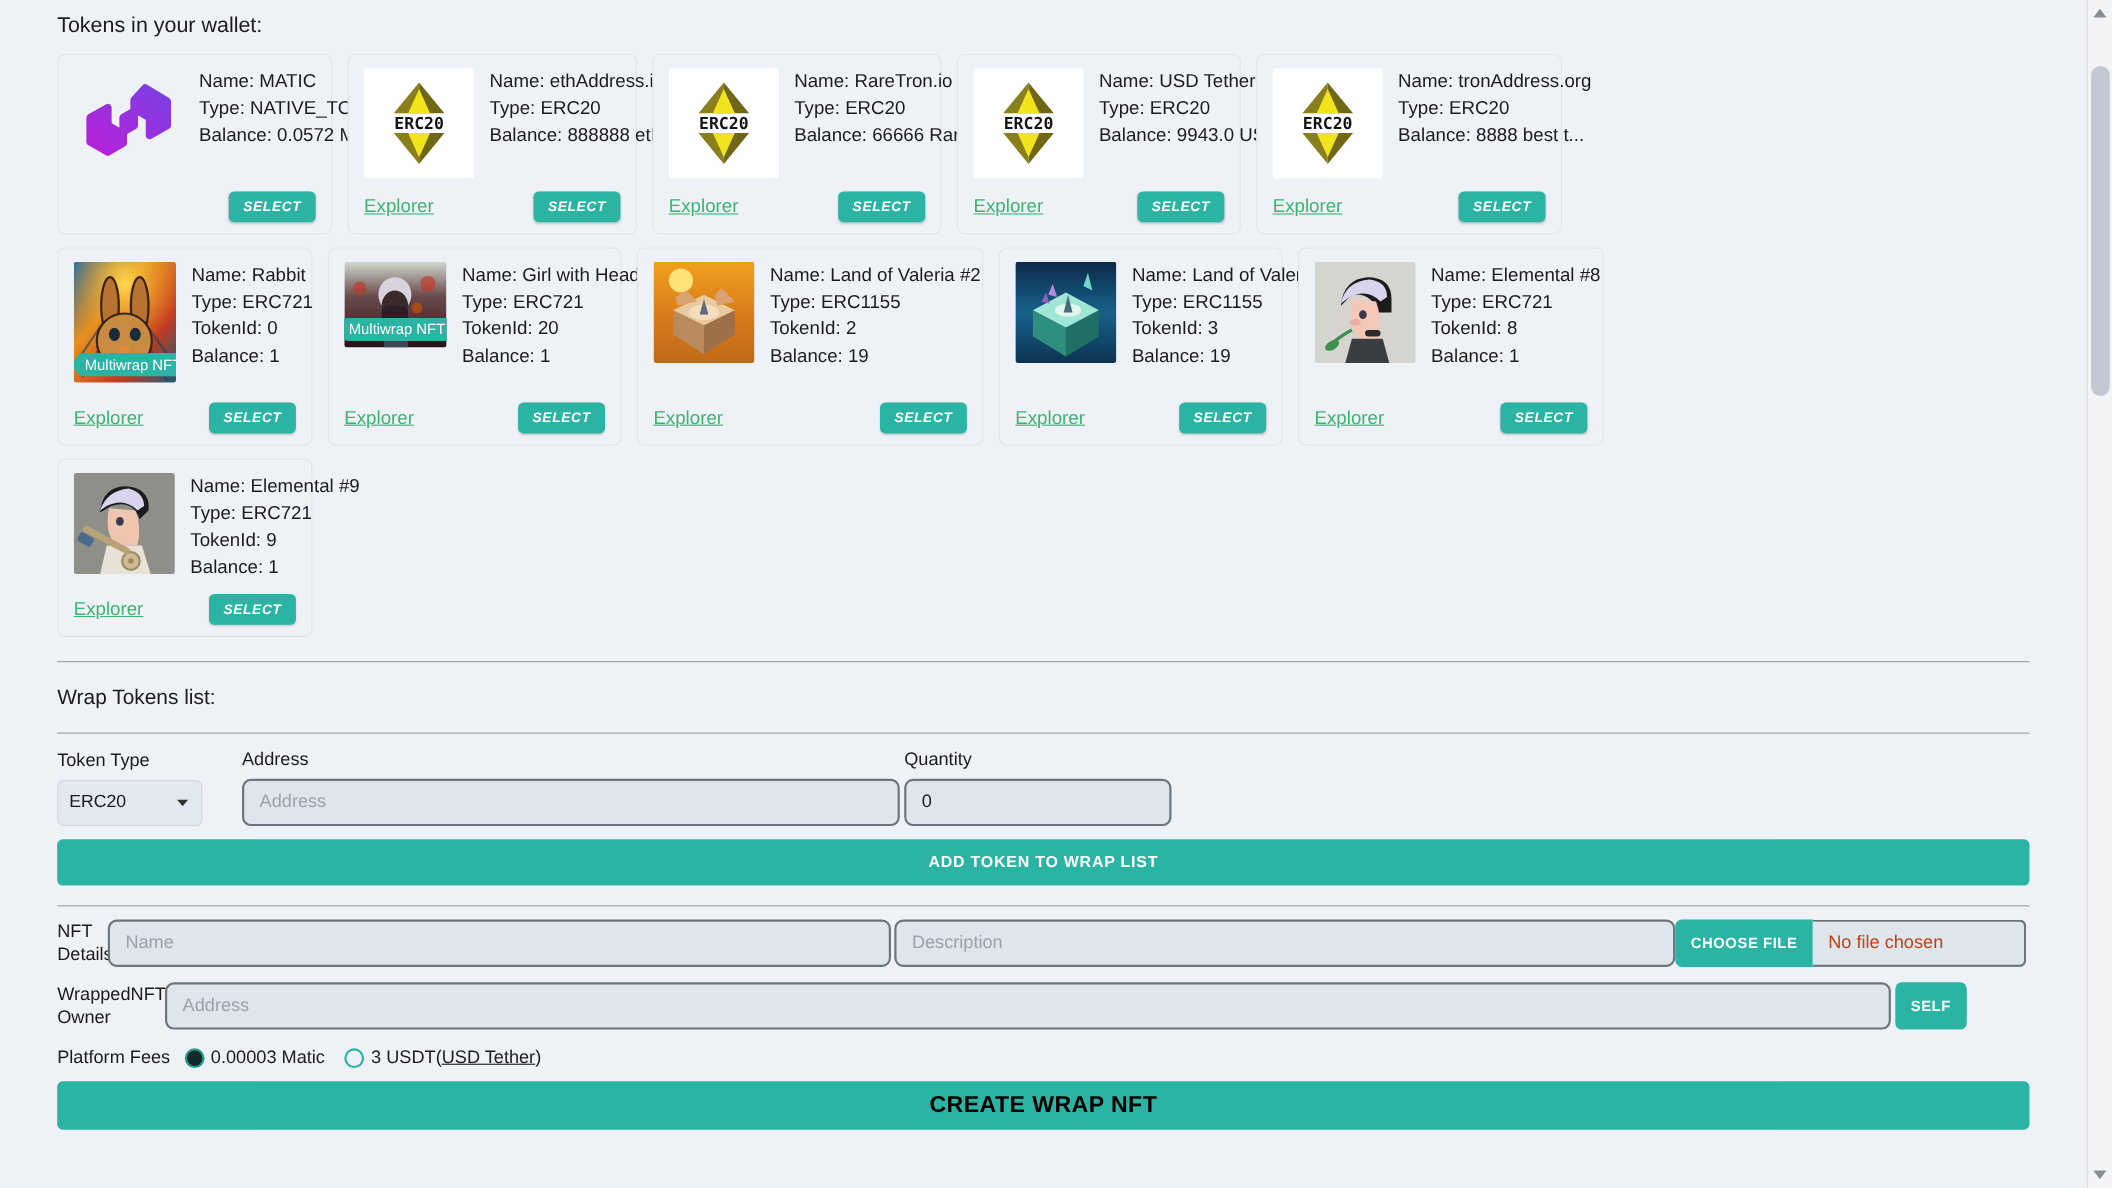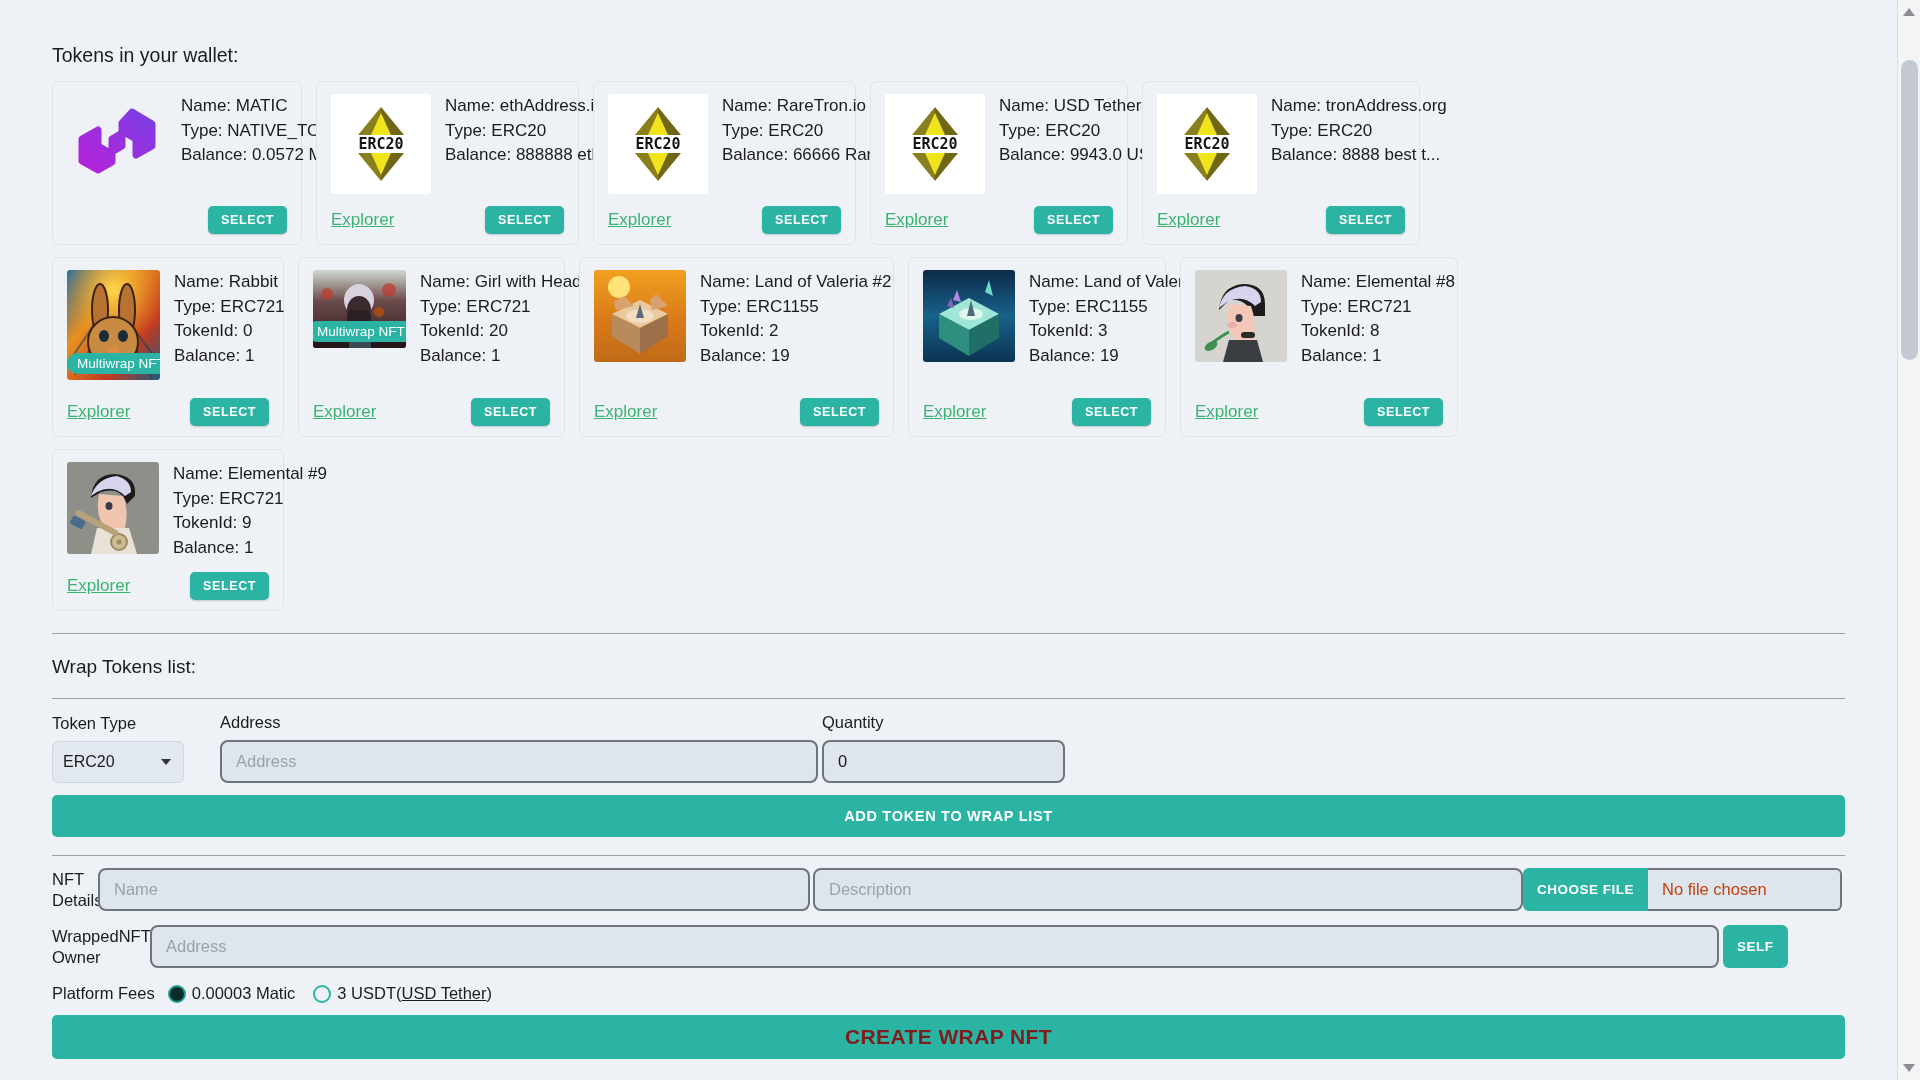--- a/index.html
+++ b/index.html
@@ -5,21 +5,21 @@
   * { box-sizing: border-box; }
   html, body { margin:0; padding:0; }
   body {
     width:1920px; height:1080px;
     background:#eef2f7;
     font-family:"Liberation Sans", sans-serif;
     color:#1b1b1b;
     overflow:hidden;
     position:relative;
   }
-  .page { position:absolute; left:0; top:0; width:1897px; height:900px; background:#eef2f7; padding:0 0 0 0;margin-top:32px; }
+  .page { position:absolute; left:0; top:0; width:1897px; height:900px; background:#eef2f7; padding:0 0 0 0; }
   .scrollbar { position:absolute; right:0; top:0; width:23px; height:1080px; background:#f4f4f4; border-left:1px solid #dcdcdc; }
   .scrollbar .thumb { position:absolute; left:3px; top:60px; width:17px; height:300px; background:#c2c9d2; border-radius:9px; }
   .scroll-up, .scroll-down { position:absolute; left:5px; width:0;height:0; }
   .scroll-up { top:8px; border-left:6px solid transparent;border-right:6px solid transparent;border-bottom:8px solid #8a8f96; }
   .scroll-down { bottom:8px; border-left:6px solid transparent;border-right:6px solid transparent;border-top:8px solid #8a8f96; }
 
   .inner { padding:0 52px 0 52px; }
   h2.section-title { font-size:19.5px; font-weight:400; margin:12px 0 14px 0; }
 
   .grid { display:flex; flex-wrap:wrap; gap:12px 14px; }
@@ -35,21 +35,21 @@
   .thumb-wrap { position:relative; flex:0 0 auto; }
   .thumb-box { width:100px; height:100px; border-radius:3px; overflow:hidden; position:relative; }
   .thumb-box.erc { background:#ffffff; display:flex;align-items:center;justify-content:center; }
   .info { font-size:17px; line-height:24.5px; white-space:nowrap; }
   .card-foot { display:flex; align-items:center; justify-content:space-between; margin-top:12px; min-height:24px; }
   .card-foot.right { justify-content:flex-end; }
   a.explorer { color:#3cb371; font-size:17px; text-decoration:underline; cursor:pointer; }
   .select-btn {
     background:#2bb3a3; color:#fff; border:none; border-radius:5px;
     font-size:12.5px; font-weight:700; letter-spacing:.6px;
-    padding:7px 13px; cursor:pointer; box-shadow:0 1px 2px rgba(0,0,0,.18);
+    padding:7px 13px; cursor:pointer; box-shadow:0 1px 2px rgba(0,0,0,.18);font-style:italic;
   }
   .badge-multiwrap {
     position:absolute; left:6px; bottom:6px;
     background:#2bb3a3; color:#fff; font-size:13.5px;
     padding:3px 10px; border-radius:13px; white-space:nowrap;
   }
   .badge-multiwrap.offset-left { left:0; }
 
   
   .erc20-logo { width:86px; height:86px; position:relative; }
@@ -77,21 +77,21 @@
   input.txt {
     height:43px; background:#dfe5ec; border:2px solid #6c757d; border-radius:8px;
     font-size:16.5px; padding:0 14px; color:#1b1b1b; font-family:"Liberation Sans", sans-serif;
   }
   input.txt::placeholder { color:#9aa2ac; }
   .btn-wide {
     width:100%; background:#2bb3a3; color:#fff; border:none; border-radius:5px;
     height:42px; font-size:14.5px; font-weight:700; letter-spacing:.7px; cursor:pointer; margin-top:12px;
   }
   .btn-create {
-    width:100%; background:#2bb3a3; color:#7f1d1d; border:none; border-radius:5px;
+    width:100%; background:#2bb3a3; color:#000000; border:none; border-radius:5px;
     height:44px; font-size:21px; font-weight:700; letter-spacing:.4px; cursor:pointer; margin-top:12px;
   }
   .row2 { display:flex; align-items:center; gap:0; margin-top:14px; }
   .row2 .side-label { font-size:16.5px; width:46px; line-height:21px; }
   .file-btn {
     background:#2bb3a3; color:#fff; border:none; height:43px; padding:0 14px;
     font-size:13.5px; font-weight:700; letter-spacing:.5px; cursor:pointer;
     border-radius:6px 0 0 6px;
   }
   .file-name {

